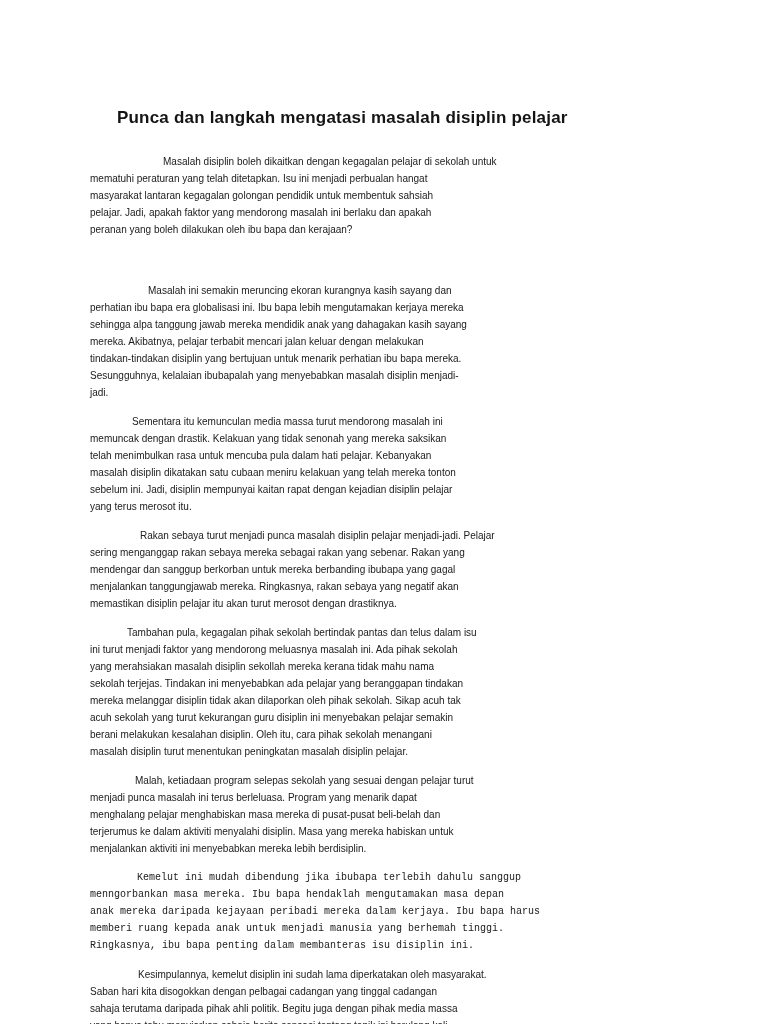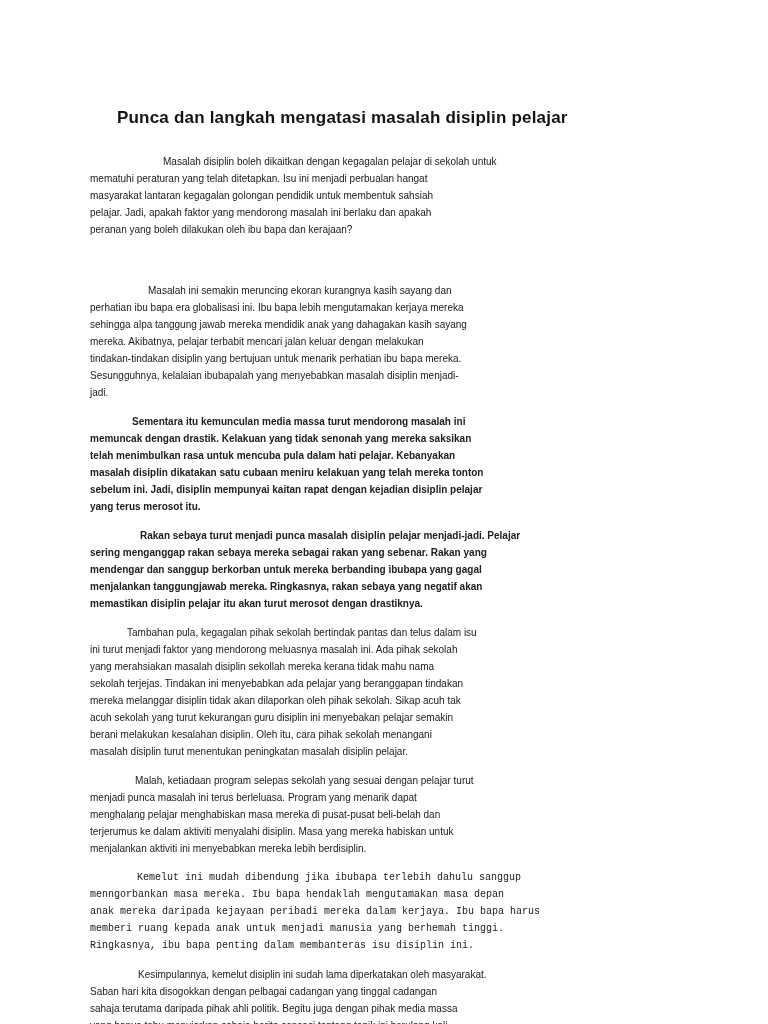--- a/index.html
+++ b/index.html
@@ -33,22 +33,22 @@
     font-size: 10px;
     line-height: 17px;
     margin: 0 0 12px 0;
     white-space: pre-line;   
     max-width: 600px;
     color: #202020;
   }
   
   .ind-0 { text-indent: 73px; }
   .ind-1 { text-indent: 58px; margin-top: 44px; }
-  .ind-2 { text-indent: 42px; font-weight: bold; }
-  .ind-3 { text-indent: 50px; font-weight: bold; }
+  .ind-2 { text-indent: 42px; }
+  .ind-3 { text-indent: 50px; }
   .ind-4 { text-indent: 37px; }
   .ind-5 { text-indent: 45px; }
   .ind-6 { text-indent: 47px; font-family: Liberation Mono, monospace; }
   .ind-7 { text-indent: 48px; }
 </style>
 </head>
 <body>
 
 <div class="sheet">
   <h1 class="doc-title">Punca dan langkah mengatasi masalah disiplin pelajar</h1>

